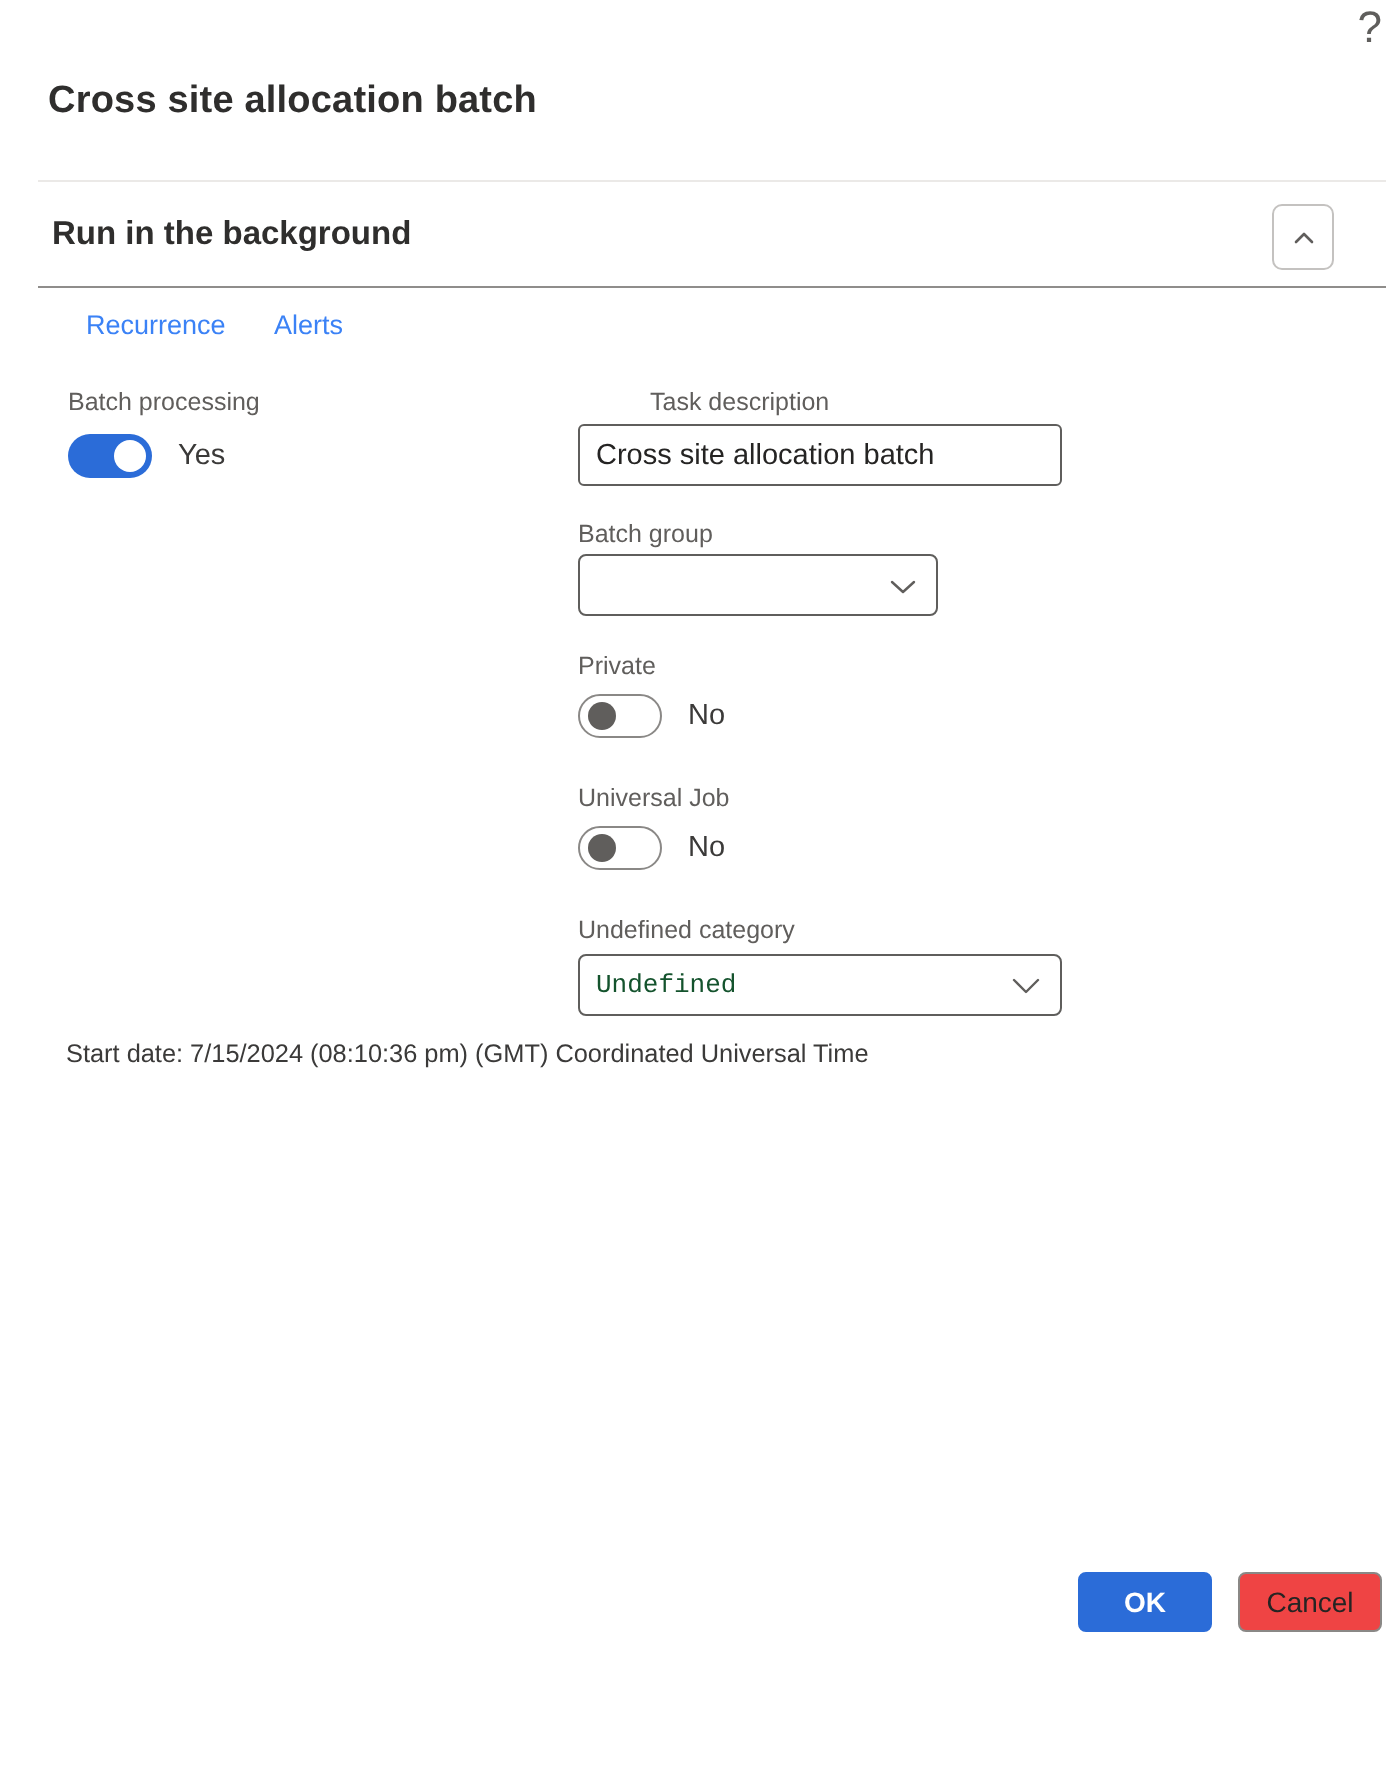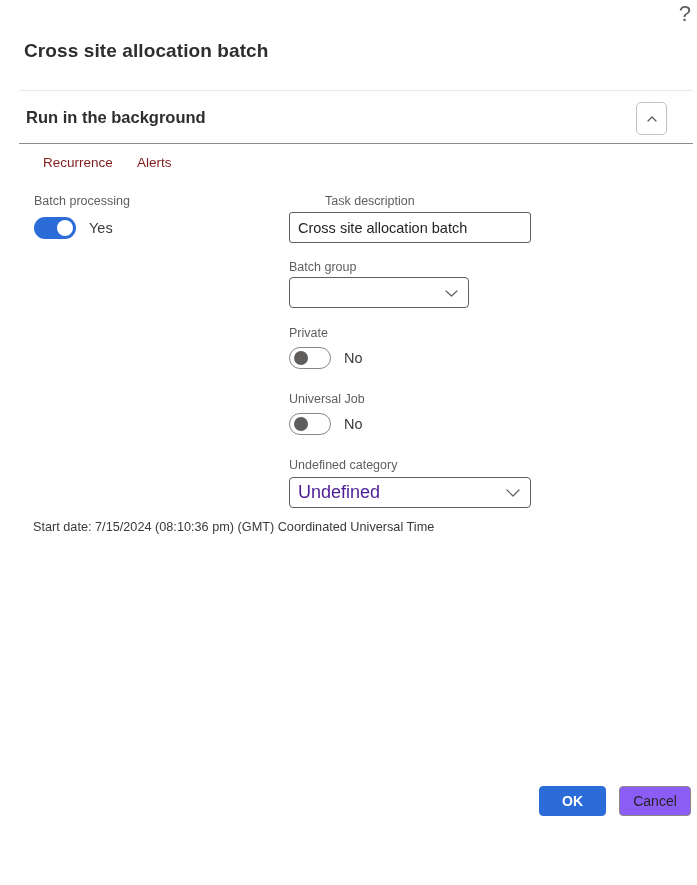--- a/index.html
+++ b/index.html
@@ -41,21 +41,21 @@
     display: flex; align-items: center; justify-content: center; cursor: pointer;
   }
   .section-bottom-rule {
     position: absolute; left: 19px; top: 143px; width: 674px; height: 0;
     border-top: 1px solid #8f8d8b;
   }
 
   
   .tab-link {
     position: absolute; top: 155px;
-    font-size: 13.5px; color: #7f1d1d; text-decoration: none; cursor: pointer;
+    font-size: 13.5px; color: #3b82f6; text-decoration: none; cursor: pointer;
   }
   .tab-recurrence { left: 43px; }
   .tab-alerts { left: 137px; }
 
   
   .field-label { position: absolute; font-size: 12.5px; color: #605e5c; white-space: nowrap; }
 
   .toggle-row { position: absolute; display: flex; align-items: center; gap: 13px; }
   .toggle { position: relative; width: 42px; height: 22px; border-radius: 11px; cursor: pointer; flex: none; }
   .toggle.on  { background: #2b6cd8; }
@@ -75,41 +75,41 @@
     border: 1px solid #5f5e5c; border-radius: 3px;
     padding: 0 8px; font-size: 14.5px; color: #252423; background: #fff;
     font-family: "Liberation Sans", "DejaVu Sans", sans-serif;
   }
   .combo {
     position: absolute; left: 289px; height: 31px;
     border: 1px solid #5f5e5c; border-radius: 4px; background: #fff;
     display: flex; align-items: center; justify-content: space-between;
     padding: 0 9px 0 8px; cursor: pointer;
   }
-  .combo .combo-value { font-size: 18px; color: #4c1d95; }
+  .combo .combo-value { font-size: 13px; color: #14532d; font-family: Liberation Mono, monospace; }
 
   .start-date {
     position: absolute; left: 33px; top: 520px;
     font-size: 12.7px; color: #3b3a39;
   }
 
   
   .btn {
     position: absolute; top: 786px; height: 30px;
     border-radius: 4px; font-size: 14px; cursor: pointer;
     display: flex; align-items: center; justify-content: center;
     font-family: "Liberation Sans", "DejaVu Sans", sans-serif;
   }
   .btn-ok {
     left: 539px; width: 67px;
     background: #2b6cd8; border: 1px solid #2b6cd8; color: #ffffff; font-weight: 700;
   }
   .btn-cancel {
     left: 619px; width: 72px;
-    background: #8b5cf6; border: 1px solid #8a8886; color: #252423; font-weight: 400;
+    background: #ef4444; border: 1px solid #8a8886; color: #252423; font-weight: 400;
   }
   svg { display: block; }
 </style>
 </head>
 <body>
 
 <div class="stage">
 
   <button class="help-btn">?</button>
 

